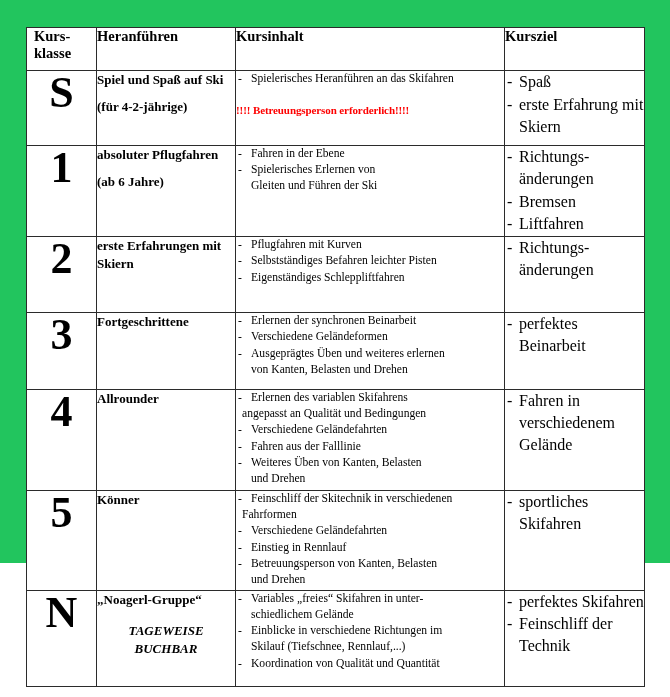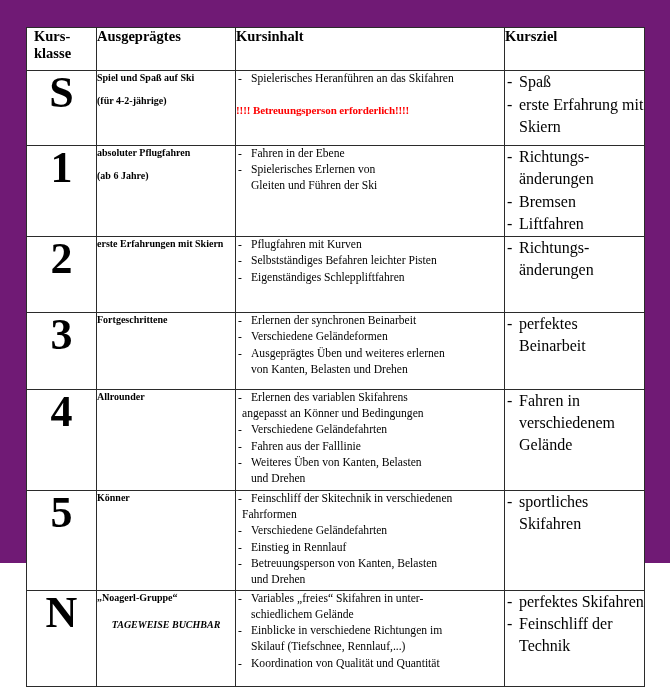--- a/index.html
+++ b/index.html
@@ -13,21 +13,21 @@
     height: 697px;
     font-family: "Liberation Serif", "DejaVu Serif", serif;
     color: #000000;
     overflow: hidden;
   }
 
   #page {
     position: relative;
     width: 670px;
     height: 563px;
-    background: #701a75;
+    background: #22c55e;
   }
 
   table.course-table {
     position: absolute;
     left: 26px;
     top: 27px;
     width: 618px;
     border-collapse: collapse;
     table-layout: fixed;
     background: #ffffff;
@@ -67,21 +67,21 @@
     font-weight: bold;
     line-height: 1;
     font-family: "Liberation Serif", "DejaVu Serif", serif;
     letter-spacing: 0px;
     padding-bottom: 4px;
   }
 
   
   td.level-cell {
     padding: 7px 6px 6px 10px;
-    font-size: 10px;
+    font-size: 13px;
     font-weight: bold;
     line-height: 1.42;
   }
   td.level-cell .level-title { font-weight: bold; }
   td.level-cell .level-sub {
     display: block;
     margin-top: 9px;
     font-weight: bold;
   }
   td.level-cell .level-sub.emph {
@@ -152,21 +152,21 @@
   <table class="course-table">
     <colgroup>
       <col class="c-class">
       <col class="c-level">
       <col class="c-content">
       <col class="c-goal">
     </colgroup>
     <thead>
       <tr>
         <th class="th-class"><span>Kurs-</span><br><span>klasse</span></th>
-        <th>Ausgeprägtes</th>
+        <th>Heranführen</th>
         <th>Kursinhalt</th>
         <th>Kursziel</th>
       </tr>
     </thead>
     <tbody id="tbody">
         <tr class="row-s">
           <td class="class-cell">S</td>
           <td class="level-cell"><span class="level-title">Spiel und Spaß auf Ski</span><span class="level-sub">(für 4-2-jährige)</span></td>
           <td class="content-cell">
             <ul class="bl">
@@ -228,21 +228,21 @@
             <ul class="bl">
               <li><span>perfektes</span><span class="cont">Beinarbeit</span></li>
             </ul>
           </td>
         </tr>
         <tr class="row-4">
           <td class="class-cell">4</td>
           <td class="level-cell"><span class="level-title">Allrounder</span></td>
           <td class="content-cell">
             <ul class="bl">
-              <li><span>Erlernen des variablen Skifahrens</span><span class="cont tight">angepasst an Könner und Bedingungen</span></li>
+              <li><span>Erlernen des variablen Skifahrens</span><span class="cont tight">angepasst an Qualität und Bedingungen</span></li>
               <li><span>Verschiedene Geländefahrten</span></li>
               <li><span>Fahren aus der Falllinie</span></li>
               <li><span>Weiteres Üben von Kanten, Belasten</span><span class="cont">und Drehen</span></li>
             </ul>
           </td>
           <td class="goal-cell">
             <ul class="bl">
               <li><span>Fahren in</span><span class="cont">verschiedenem Gelände</span></li>
             </ul>
           </td>

